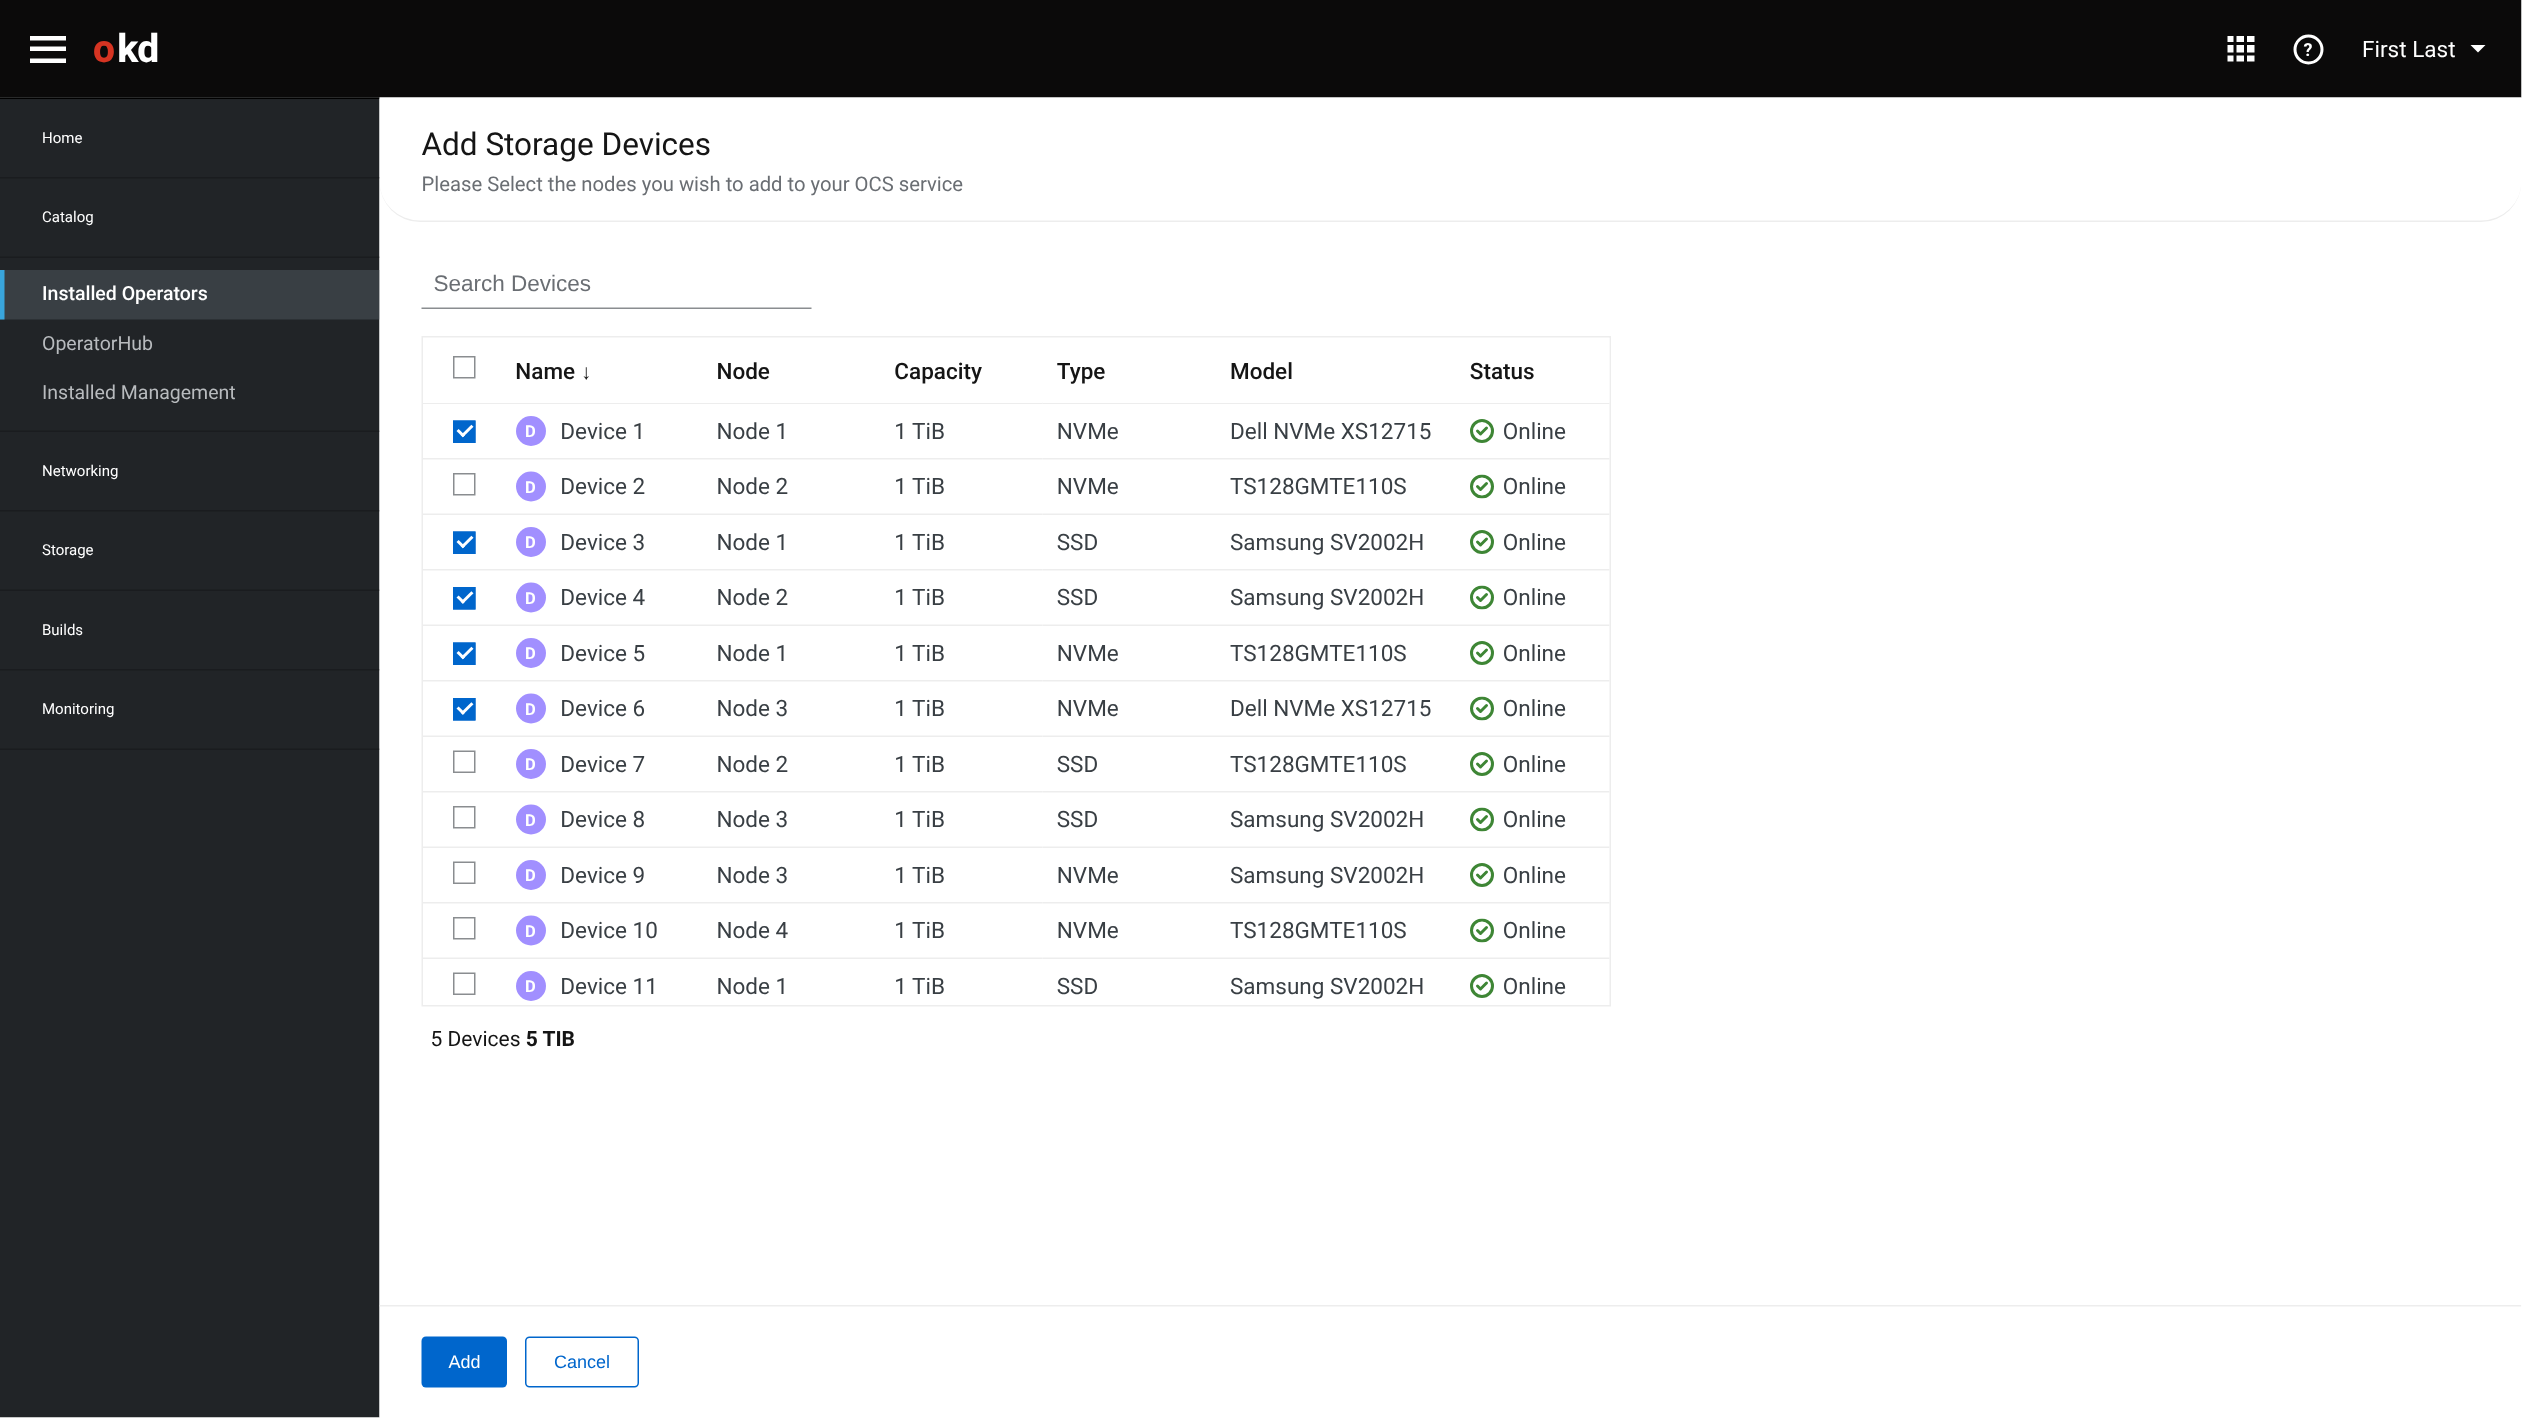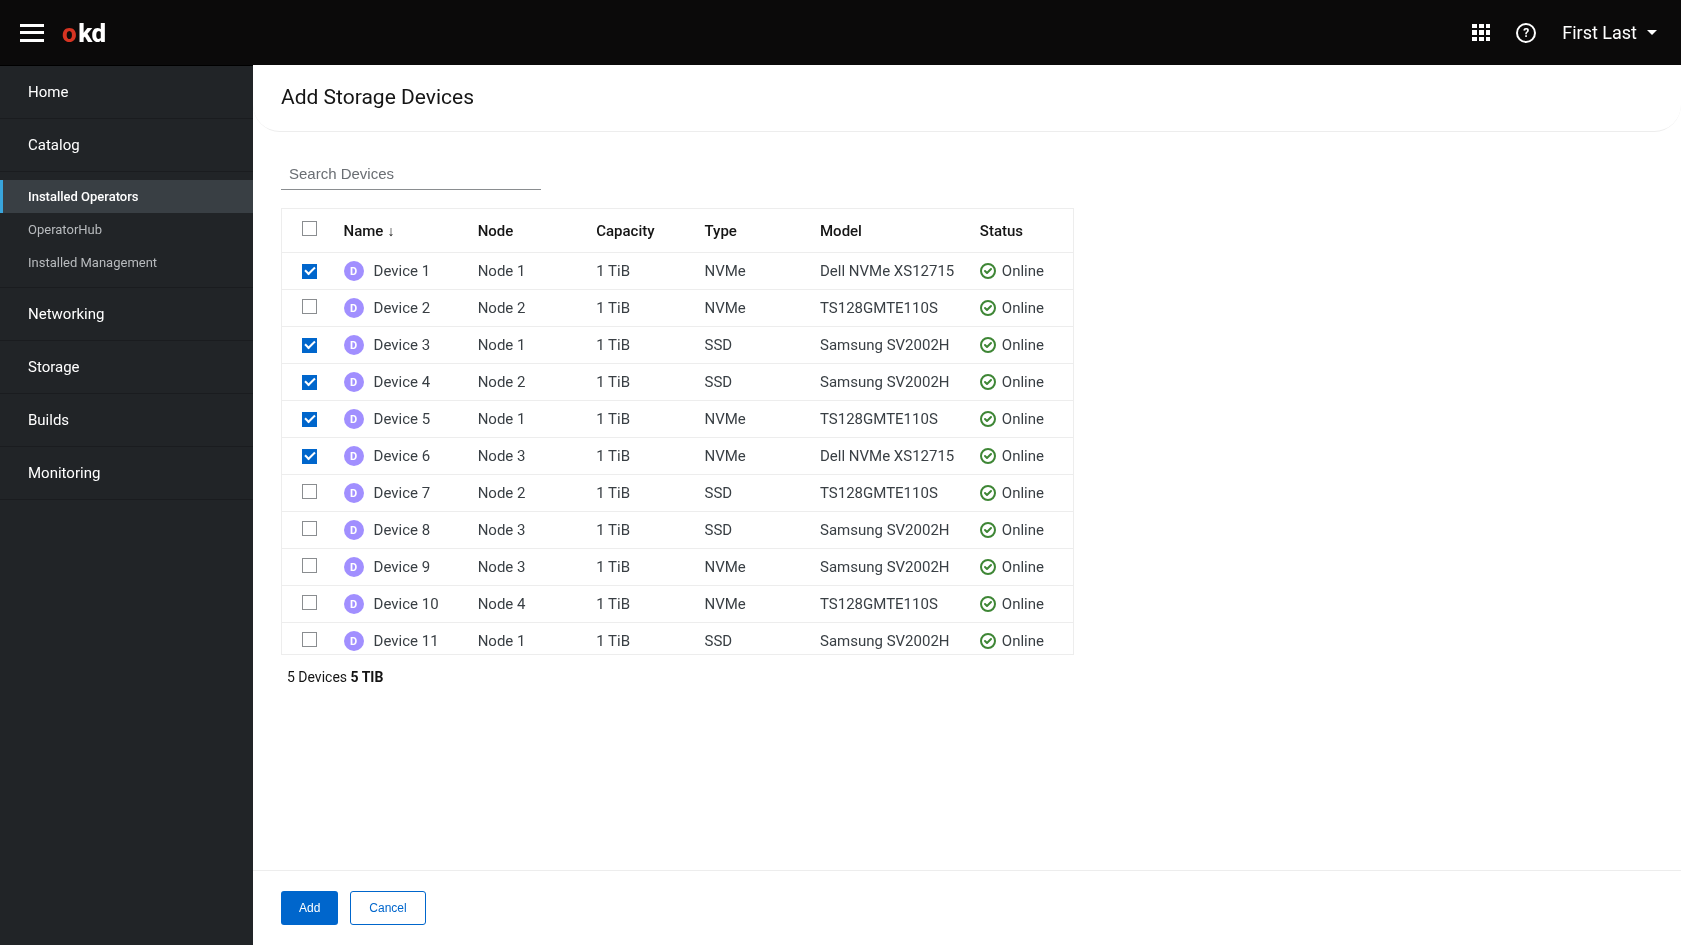--- a/index.html
+++ b/index.html
@@ -10,27 +10,27 @@
 .masthead-left { display: flex; align-items: center; gap: 18px; }
 .hamburger { width: 24px; height: 18px; display: flex; flex-direction: column; justify-content: space-between; cursor: pointer; }
 .hamburger span { display: block; height: 3px; background: #fff; }
 .logo { display: flex; align-items: center; gap: 2px; font-weight: 800; font-size: 26px; letter-spacing: -0.5px; }
 .logo .o { color: #d63422; }
 .logo .kd { color: #fff; }
 .masthead-right { display: flex; align-items: center; gap: 26px; }
 .apps-grid { width: 18px; height: 18px; display: grid; grid-template-columns: repeat(3,1fr); grid-template-rows: repeat(3,1fr); gap: 2px; cursor: pointer; }
 .apps-grid span { background: #fff; }
 .help-icon { width: 20px; height: 20px; border-radius: 50%; border: 2px solid #fff; color: #fff; display: flex; align-items: center; justify-content: center; font-size: 12px; font-weight: bold; cursor: pointer; }
-.user-menu { color: #fff; font-size: 18px; display: flex; align-items: center; gap: 10px; cursor: pointer; }
+.user-menu { color: #fff; font-size: 15px; display: flex; align-items: center; gap: 10px; cursor: pointer; }
 .caret-down { width: 0; height: 0; border-left: 5px solid transparent; border-right: 5px solid transparent; border-top: 5px solid #fff; }
 
 
 .layout { display: flex; height: calc(100% - 65px); }
 .sidebar { width: 253px; background: #212427; color: #fff; display: flex; flex-direction: column; border-top: 1px solid #000; }
-.nav-item { padding: 0 28px; height: 53px; display: flex; align-items: center; font-size: 15px; border-bottom: 1px solid #1a1c1f; cursor: pointer; }
+.nav-item { padding: 0 28px; height: 53px; display: flex; align-items: center; font-size: 10px; border-bottom: 1px solid #1a1c1f; cursor: pointer; }
 .nav-sub { padding: 8px 0; border-bottom: 1px solid #1a1c1f; }
 .nav-sub-item { padding: 9px 28px; font-size: 13px; color: #b8bbbe; cursor: pointer; }
 .nav-sub-item.active { background: #393f44; border-left: 3px solid #39a5dc; padding-left: 25px; color: #fff; font-weight: 500; }
 
 .content { flex: 1; display: flex; flex-direction: column; background: #fff; overflow: hidden; }
 .page-header { padding: 20px 28px 16px; border-bottom: 1px solid #ededed; border-radius: 27px; }
 .page-header h1 { font-size: 21px; font-weight: 400; margin-bottom: 6px; }
 .page-header p { font-size: 13.5px; color: #6a6e73; }
 
 .body-area { padding: 26px 28px 0; flex: 1; overflow: auto; }
@@ -128,20 +128,21 @@
     </div>
     <div class="nav-item">Networking</div>
     <div class="nav-item">Storage</div>
     <div class="nav-item">Builds</div>
     <div class="nav-item">Monitoring</div>
   </nav>
 
   <main class="content">
     <div class="page-header">
       <h1>Add Storage Devices</h1>
+      <p>Please Select the nodes you wish to add to your OCS service</p>
     </div>
 
     <div class="body-area">
       <input class="search-box" placeholder="Search Devices" style="">
 
       <div class="table-wrap">
         <div class="table-scroll">
         <table>
           <thead>
             <tr>

